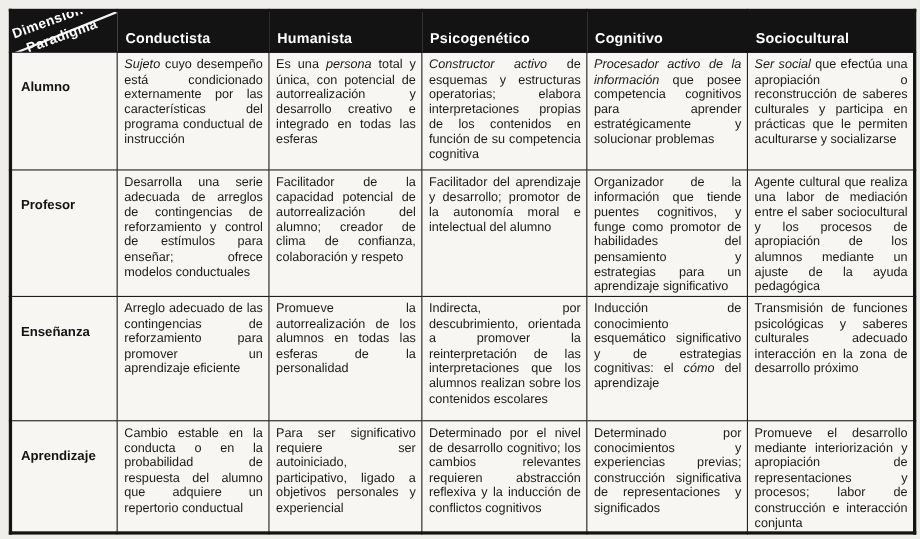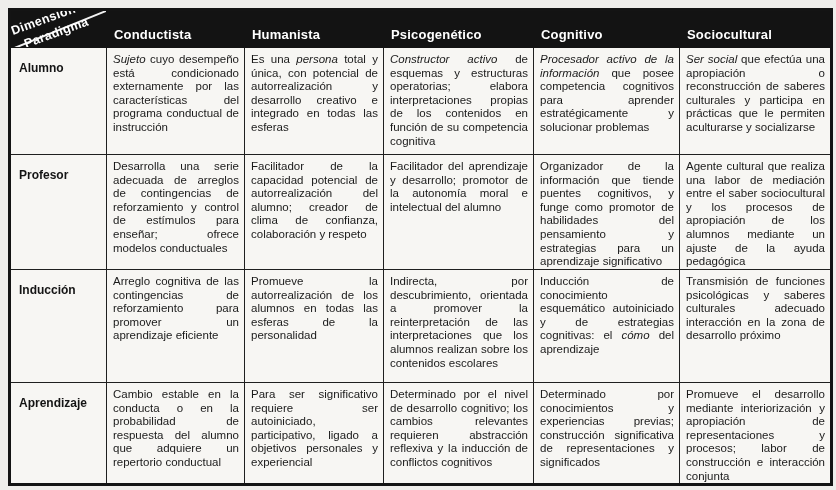--- a/index.html
+++ b/index.html
@@ -43,21 +43,21 @@
   thead th + th { border-left: 1px solid #5e5e5e; }
   thead th.corner { padding: 0; position: relative; }
   .corner svg { display: block; }
 
   tbody th, tbody td { border: 1px solid #1f1f1f; vertical-align: top; }
   tbody th.rowlabel {
     font-size: 12px;
     font-weight: bold;
     color: #141414;
     text-align: left;
-    padding: 13px 4px 0 8px;
+    padding: 24px 4px 0 8px;
     background: #f7f6f3;
   }
   tbody td {
     font-size: 11.5px;
     line-height: 13.6px;
     color: #1a1a1a;
     text-align: justify;
     padding: 5px 5px 0 6px;
   }
   tr.r-alumno    { height: 107px; }
@@ -106,25 +106,25 @@
       </tr>
       <tr class="r-profesor">
         <th class="rowlabel">Profesor</th>
         <td><span class="pre">Desarrolla una serie adecuada de arreglos de contingencias de reforzamiento y control de estímulos para enseñar; ofrece modelos conductuales</span><span class="em"></span><span class="post"></span></td>
         <td><span class="pre">Facilitador de la capacidad potencial de autorrealización del alumno; creador de clima de confianza, colaboración y respeto</span><span class="em"></span><span class="post"></span></td>
         <td><span class="pre">Facilitador del aprendizaje y desarrollo; promotor de la autonomía moral e intelectual del alumno</span><span class="em"></span><span class="post"></span></td>
         <td><span class="pre">Organizador de la información que tiende puentes cognitivos, y funge como promotor de habilidades del pensamiento y estrategias para un aprendizaje significativo</span><span class="em"></span><span class="post"></span></td>
         <td><span class="pre">Agente cultural que realiza una labor de mediación entre el saber sociocultural y los procesos de apropiación de los alumnos mediante un ajuste de la ayuda pedagógica</span><span class="em"></span><span class="post"></span></td>
       </tr>
       <tr class="r-ensenanza">
-        <th class="rowlabel">Inducción</th>
-        <td><span class="pre">Arreglo cognitiva de las contingencias de reforzamiento para promover un aprendizaje eficiente</span><span class="em"></span><span class="post"></span></td>
+        <th class="rowlabel">Enseñanza</th>
+        <td><span class="pre">Arreglo adecuado de las contingencias de reforzamiento para promover un aprendizaje eficiente</span><span class="em"></span><span class="post"></span></td>
         <td><span class="pre">Promueve la autorrealización de los alumnos en todas las esferas de la personalidad</span><span class="em"></span><span class="post"></span></td>
         <td><span class="pre">Indirecta, por descubrimiento, orientada a promover la reinterpretación de las interpretaciones que los alumnos realizan sobre los contenidos escolares</span><span class="em"></span><span class="post"></span></td>
-        <td><span class="pre">Inducción de conocimiento esquemático autoiniciado y de estrategias cognitivas: el </span><span class="em">cómo</span><span class="post"> del aprendizaje</span></td>
+        <td><span class="pre">Inducción de conocimiento esquemático significativo y de estrategias cognitivas: el </span><span class="em">cómo</span><span class="post"> del aprendizaje</span></td>
         <td><span class="pre">Transmisión de funciones psicológicas y saberes culturales adecuado interacción en la zona de desarrollo próximo</span><span class="em"></span><span class="post"></span></td>
       </tr>
       <tr class="r-aprendizaje">
         <th class="rowlabel">Aprendizaje</th>
         <td><span class="pre">Cambio estable en la conducta o en la probabilidad de respuesta del alumno que adquiere un repertorio conductual</span><span class="em"></span><span class="post"></span></td>
         <td><span class="pre">Para ser significativo requiere ser autoiniciado, participativo, ligado a objetivos personales y experiencial</span><span class="em"></span><span class="post"></span></td>
         <td><span class="pre">Determinado por el nivel de desarrollo cognitivo; los cambios relevantes requieren abstracción reflexiva y la inducción de conflictos cognitivos</span><span class="em"></span><span class="post"></span></td>
         <td><span class="pre">Determinado por conocimientos y experiencias previas; construcción significativa de representaciones y significados</span><span class="em"></span><span class="post"></span></td>
         <td><span class="pre">Promueve el desarrollo mediante interiorización y apropiación de representaciones y procesos; labor de construcción e interacción conjunta</span><span class="em"></span><span class="post"></span></td>
       </tr>

